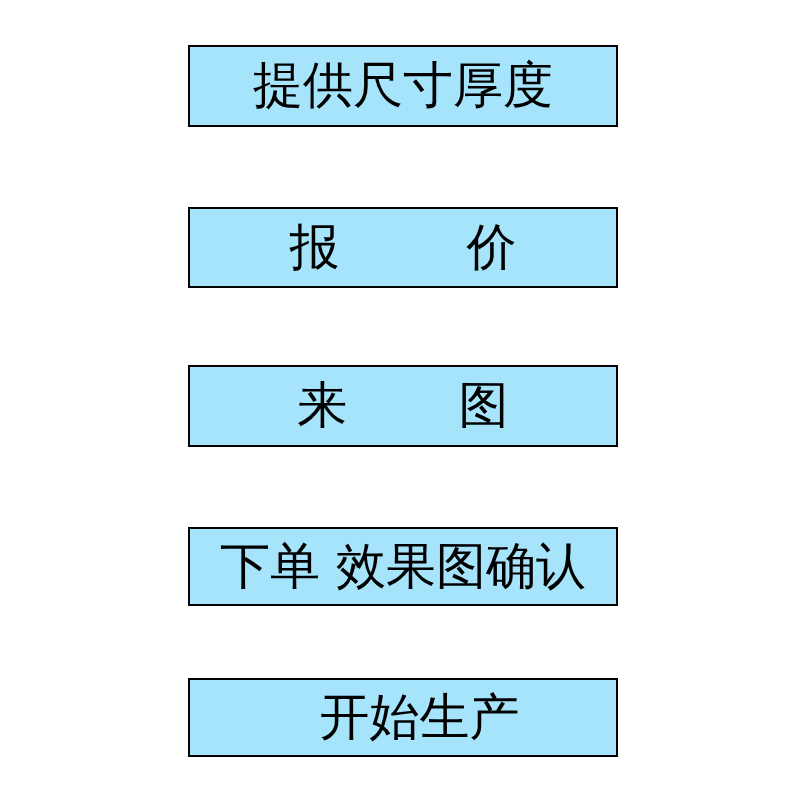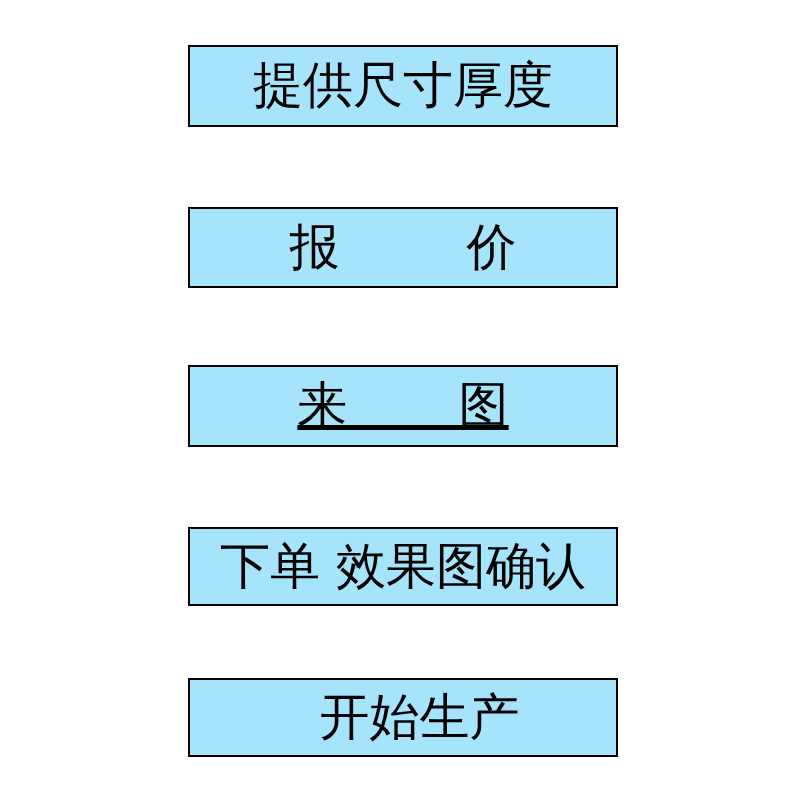--- a/index.html
+++ b/index.html
@@ -41,21 +41,21 @@
     font-weight: 400;
     white-space: pre;
     text-align: center;
     letter-spacing: 0;
     transform: translateY(-1px);
   }
 
   
   #node-1 { left: 188px; top: 45px;  width: 430px; height: 82px; }
   #node-2 { left: 188px; top: 207px; width: 430px; height: 81px; }
-  #node-3 { left: 188px; top: 365px; width: 430px; height: 82px; text-decoration: underline; }
+  #node-3 { left: 188px; top: 365px; width: 430px; height: 82px; }
   #node-4 { left: 188px; top: 527px; width: 430px; height: 79px; }
   #node-5 { left: 188px; top: 678px; width: 430px; height: 79px; }
 
   
   #node-1 .flow-node-label { font-size: 50px; }
   #node-2 .flow-node-label { font-size: 50px; }
   #node-3 .flow-node-label { font-size: 50px; }
   #node-4 .flow-node-label { font-size: 50px; text-align: center; }
   #node-5 .flow-node-label { font-size: 50px; margin-left: 33px; }
 </style>

